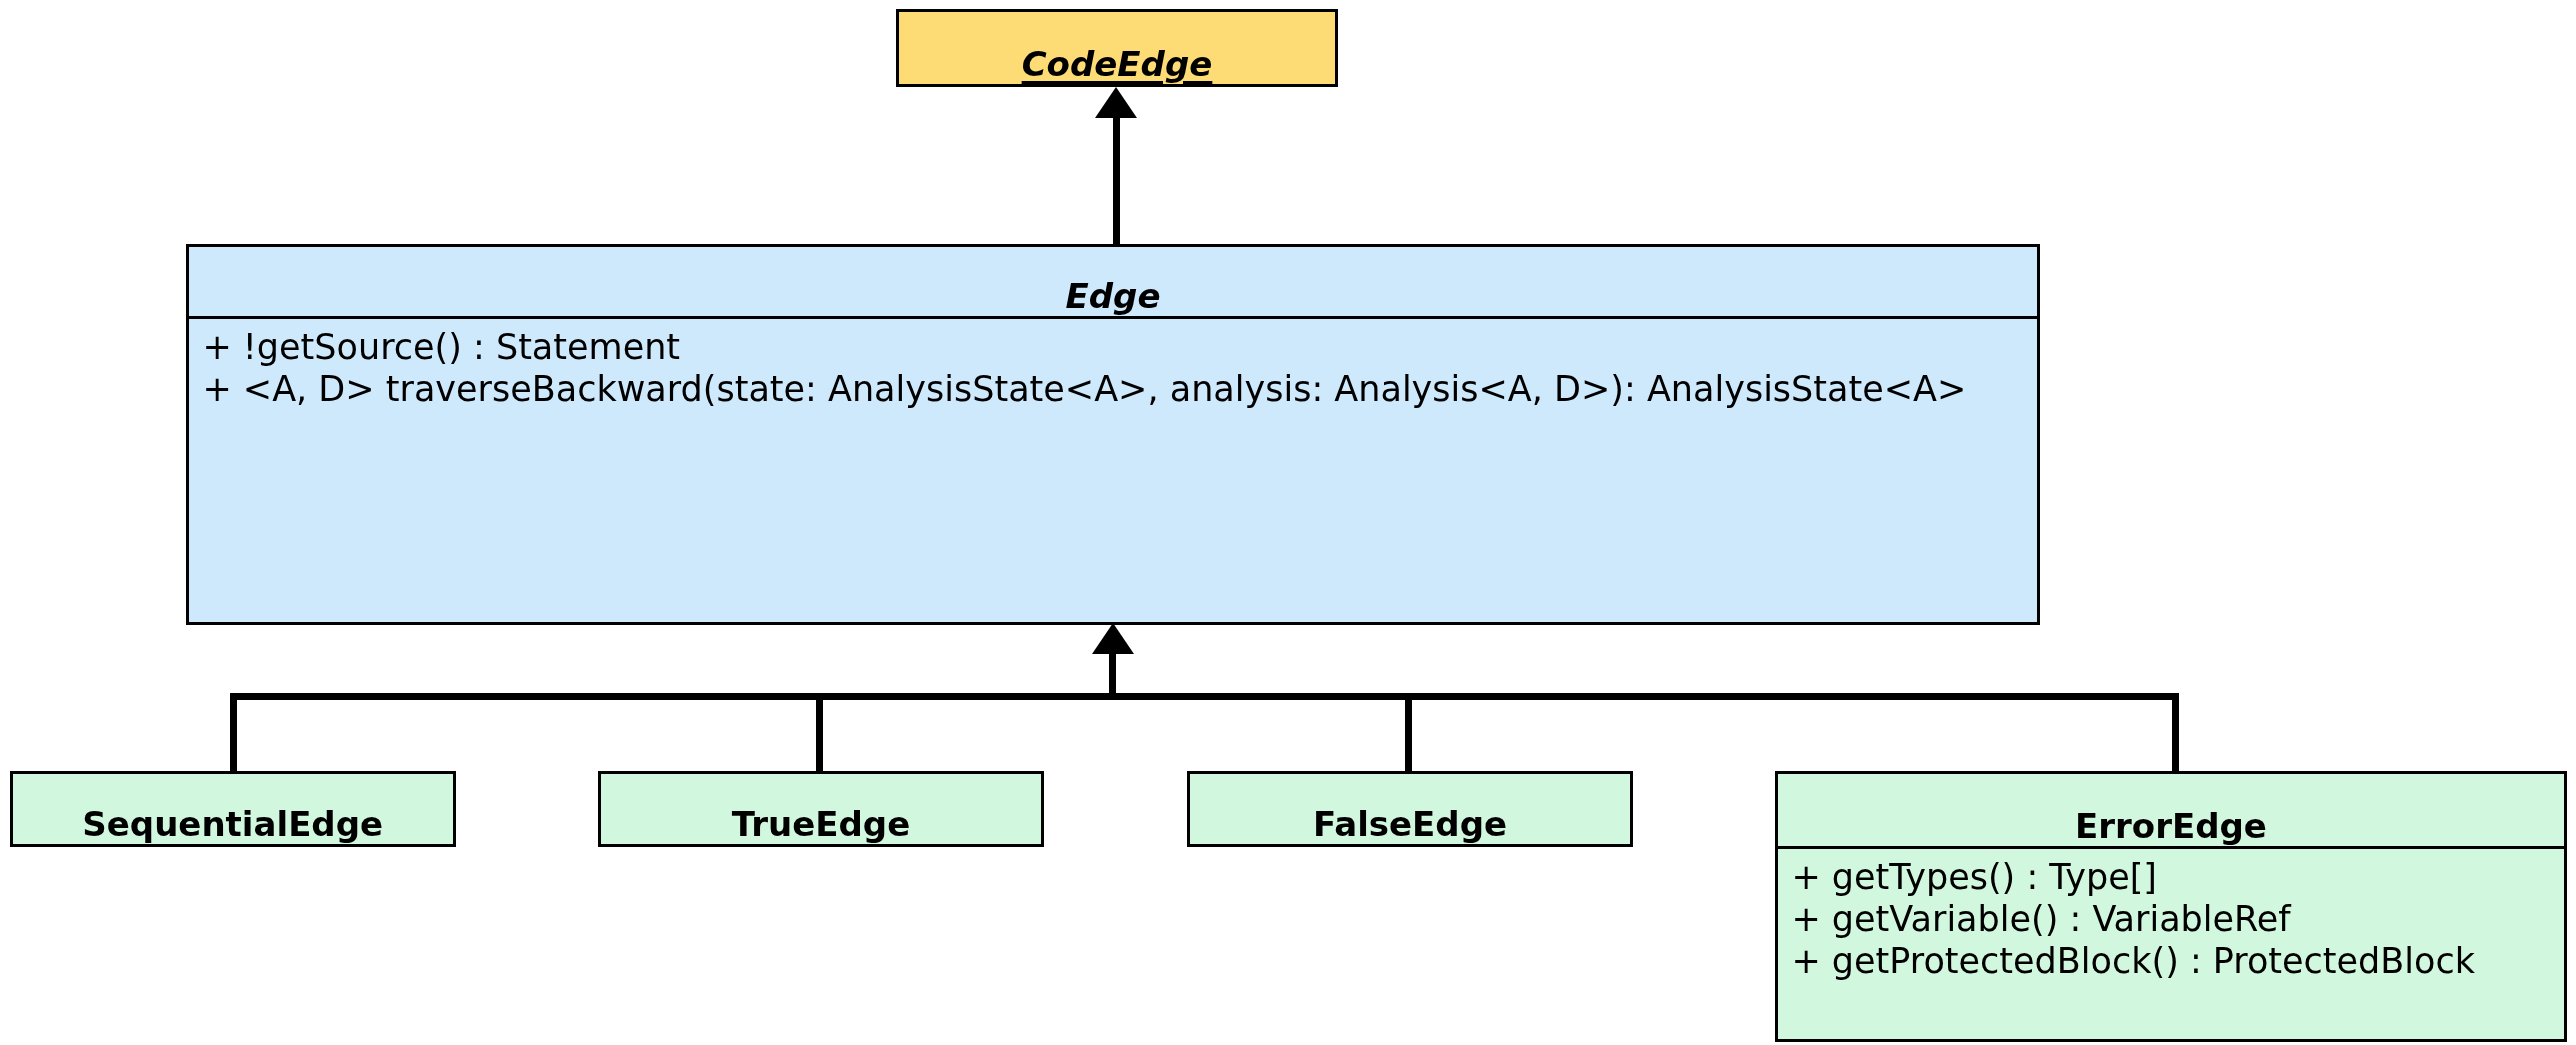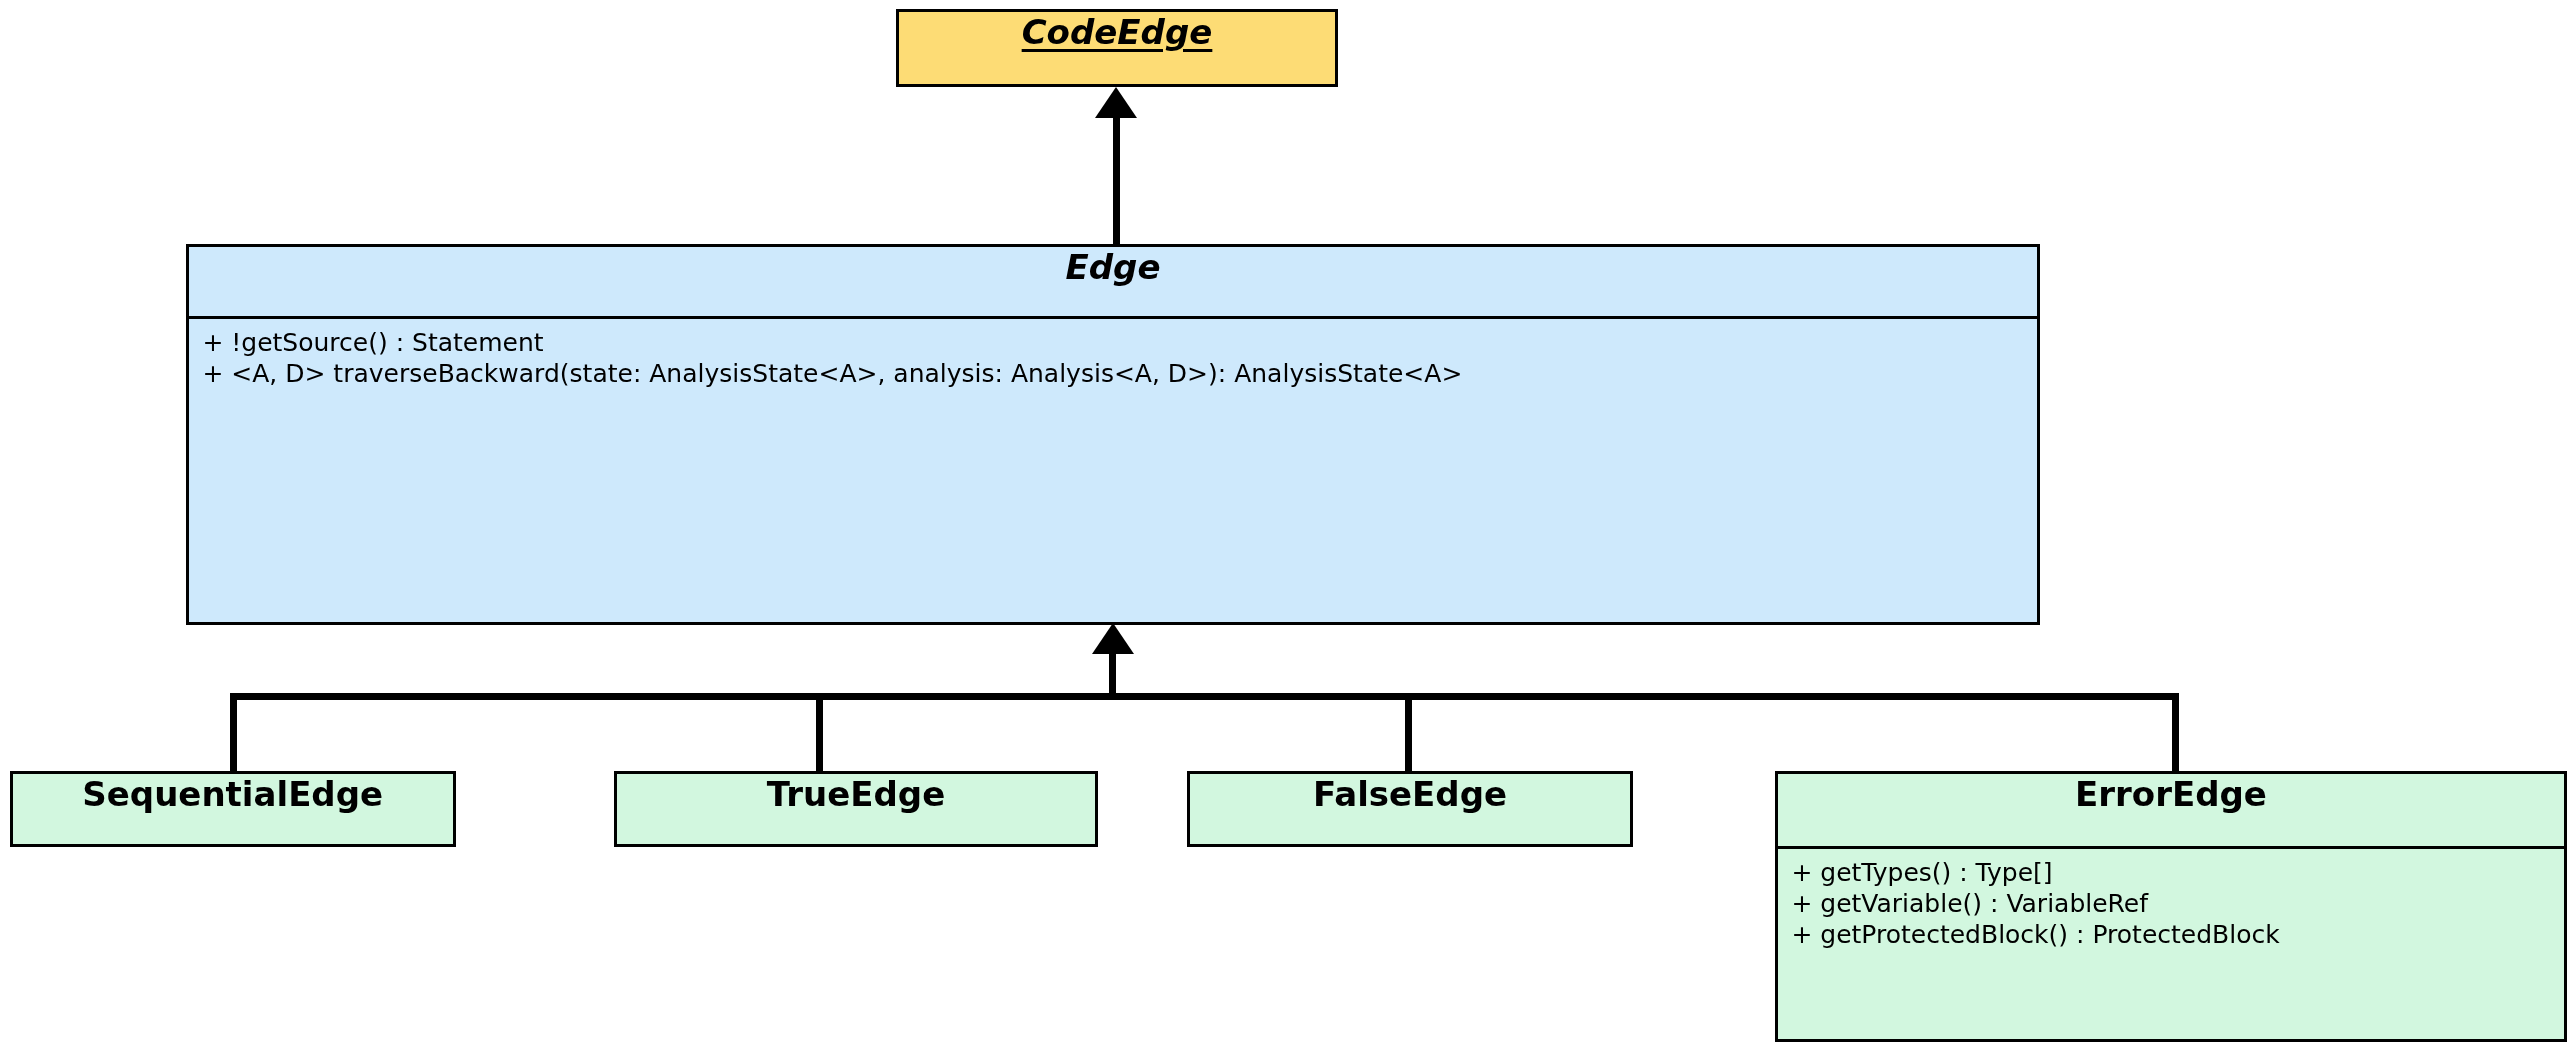--- a/index.html
+++ b/index.html
@@ -22,21 +22,21 @@
   .uml-box {
     position: absolute;
     box-sizing: border-box;
     border: 3.7px solid #000000;
     display: flex;
     flex-direction: column;
   }
   .uml-header {
     box-sizing: border-box;
     display: flex;
-    align-items: flex-start;
+    align-items: flex-end;
     justify-content: center;
     text-align: center;
     font-size: 34px;
     font-weight: bold;
     color: #000000;
     letter-spacing: 0px;
   }
   .uml-header.abstract {
     font-style: italic;
   }
@@ -45,21 +45,21 @@
     text-underline-offset: 5.2px;
     text-decoration-thickness: 3px;
   }
   .uml-compartment {
     box-sizing: border-box;
     border-top: 3.7px solid #000000;
     flex: 1 1 auto;
     padding: 7.4px 13.4px 10.4px 13.4px;
   }
   .uml-member {
-    font-size: 25px;
+    font-size: 35px;
     line-height: 1.08;
     color: #000000;
     white-space: nowrap;
     padding: 2.2px 0 2.2px 0;
   }
 
   
   .fill-yellow  { background: #FDDC75; }
   .fill-blue    { background: #CEE9FC; }
   .fill-green   { background: #D2F7DF; }
@@ -111,21 +111,21 @@
   <div class="line-v" style="left:816px; top:693px; width:7.4px; height:82px;"></div>
   <div class="line-v" style="left:1405px; top:693px; width:7.4px; height:82px;"></div>
   <div class="line-v" style="left:2172px; top:693px; width:7.4px; height:82px;"></div>
 
   <div class="uml-box fill-green" style="left:9.7px; top:771px; width:446px; height:76px;">
     <div class="uml-header" style="height:100%;">
       <span class="title-text">SequentialEdge</span>
     </div>
   </div>
 
-  <div class="uml-box fill-green" style="left:614px; top:771px; width:484px; height:76px;">
+  <div class="uml-box fill-green" style="left:598px; top:771px; width:446px; height:76px;">
     <div class="uml-header" style="height:100%;">
       <span class="title-text">TrueEdge</span>
     </div>
   </div>
 
   <div class="uml-box fill-green" style="left:1187px; top:771px; width:446px; height:76px;">
     <div class="uml-header" style="height:100%;">
       <span class="title-text">FalseEdge</span>
     </div>
   </div>

